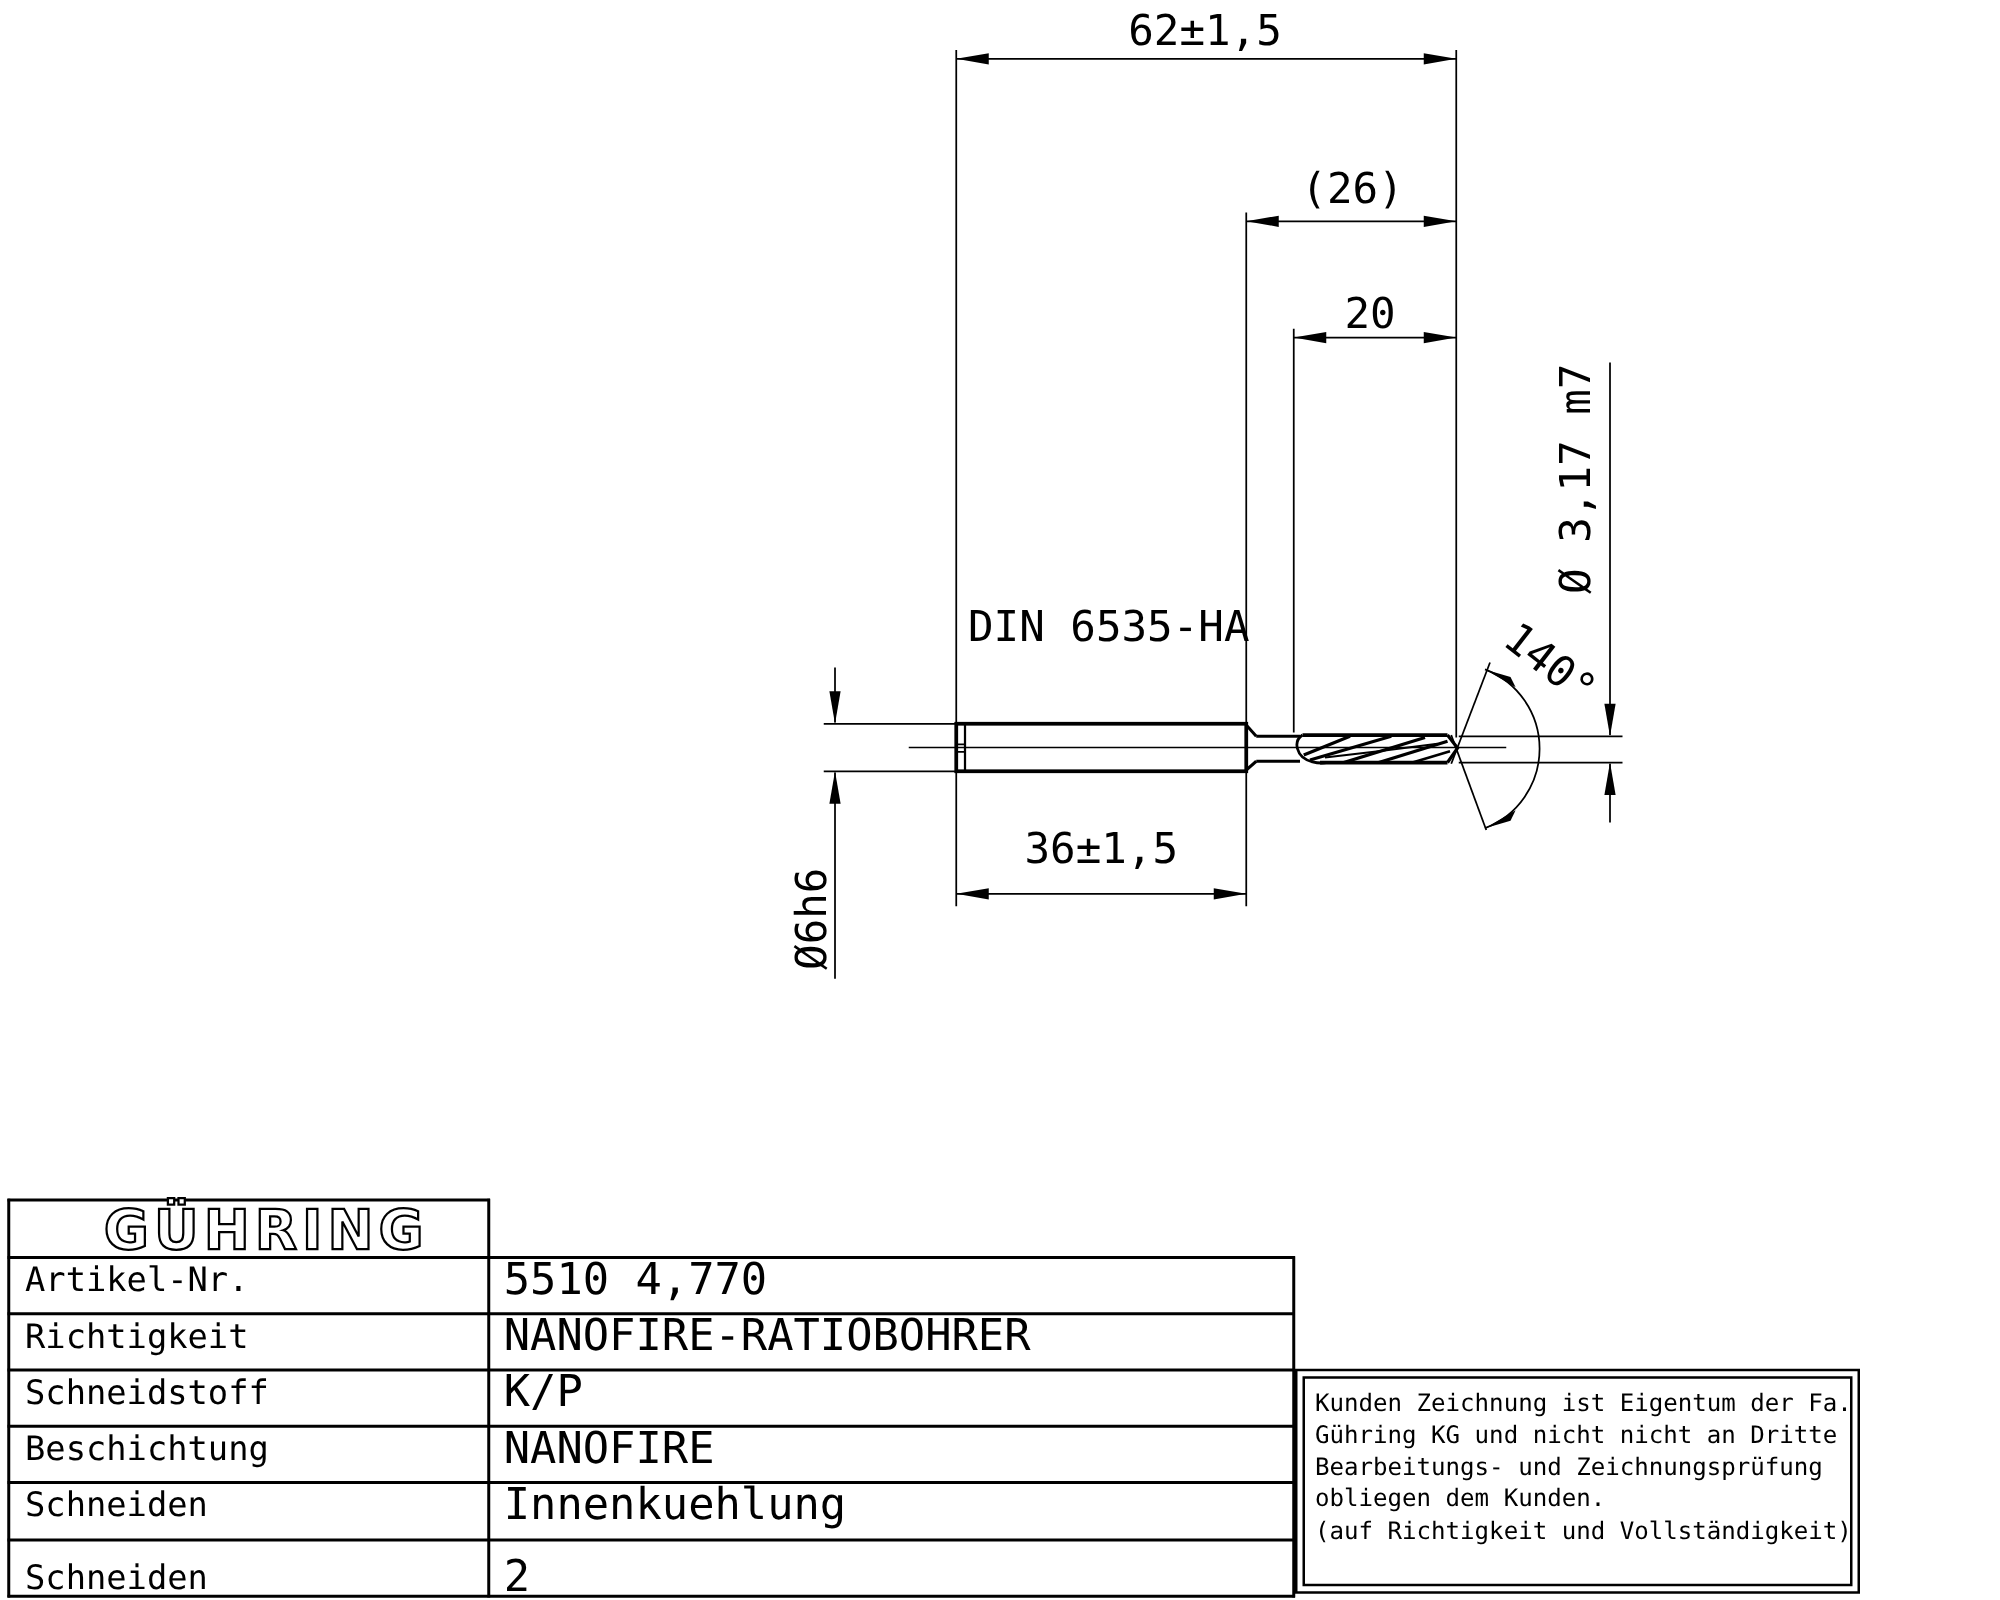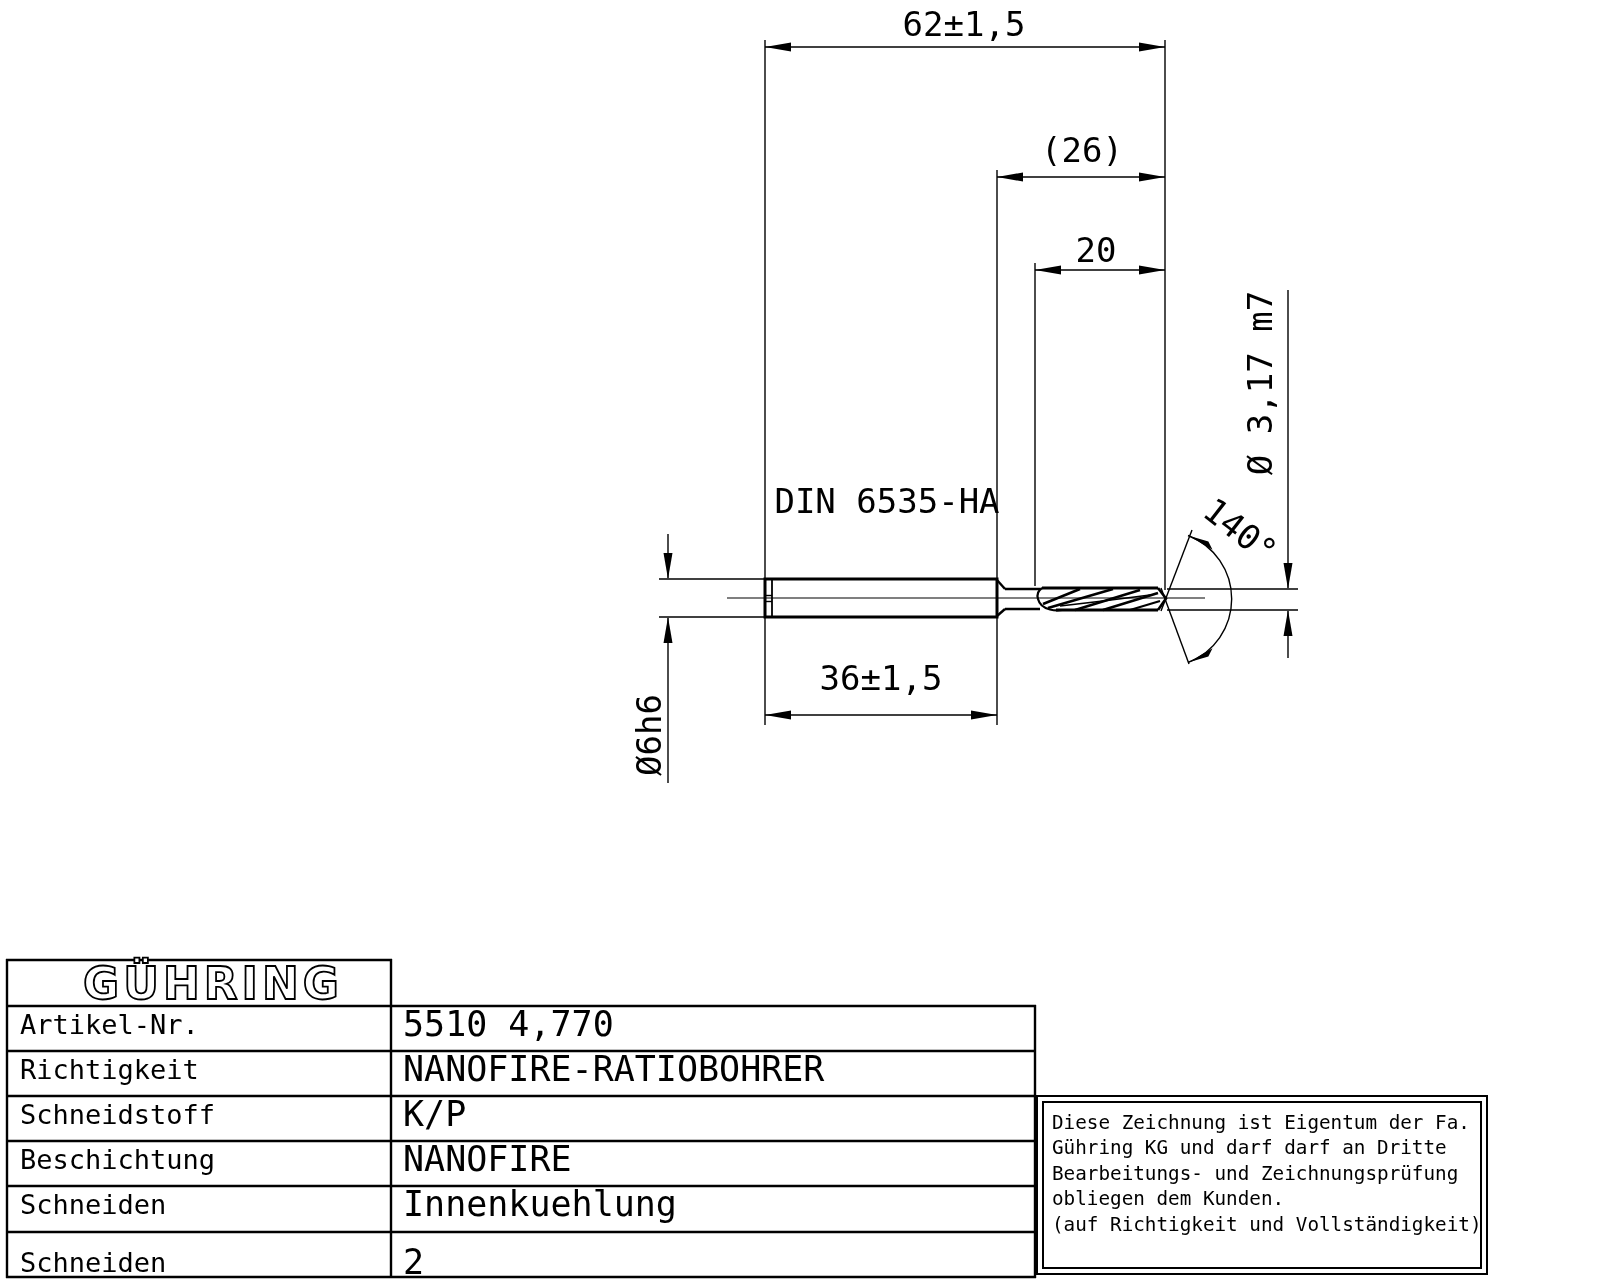--- a/index.html
+++ b/index.html
@@ -154,20 +154,20 @@
   <div class="trow" style="top:1186px">
     <span class="tlbl">Schneiden</span>
     <span class="tval">Innenkuehlung</span>
   </div>
   <div class="trow" style="top:1244px">
     <span class="tlbl">Schneiden</span>
     <span class="tval">2</span>
   </div>
 
   <div class="notice-text">
-    <div class="notice-line">Diese Zeichnung ist Eigentum der Fa.</div>
-    <div class="notice-line">Gühring KG und darf darf an Dritte</div>
+    <div class="notice-line">Kunden Zeichnung ist Eigentum der Fa.</div>
+    <div class="notice-line">Gühring KG und nicht nicht an Dritte</div>
     <div class="notice-line">Bearbeitungs- und Zeichnungsprüfung</div>
     <div class="notice-line">obliegen dem Kunden.</div>
     <div class="notice-line">(auf Richtigkeit und Vollständigkeit)</div>
   </div>
 
 </div>
 
 </body></html>

